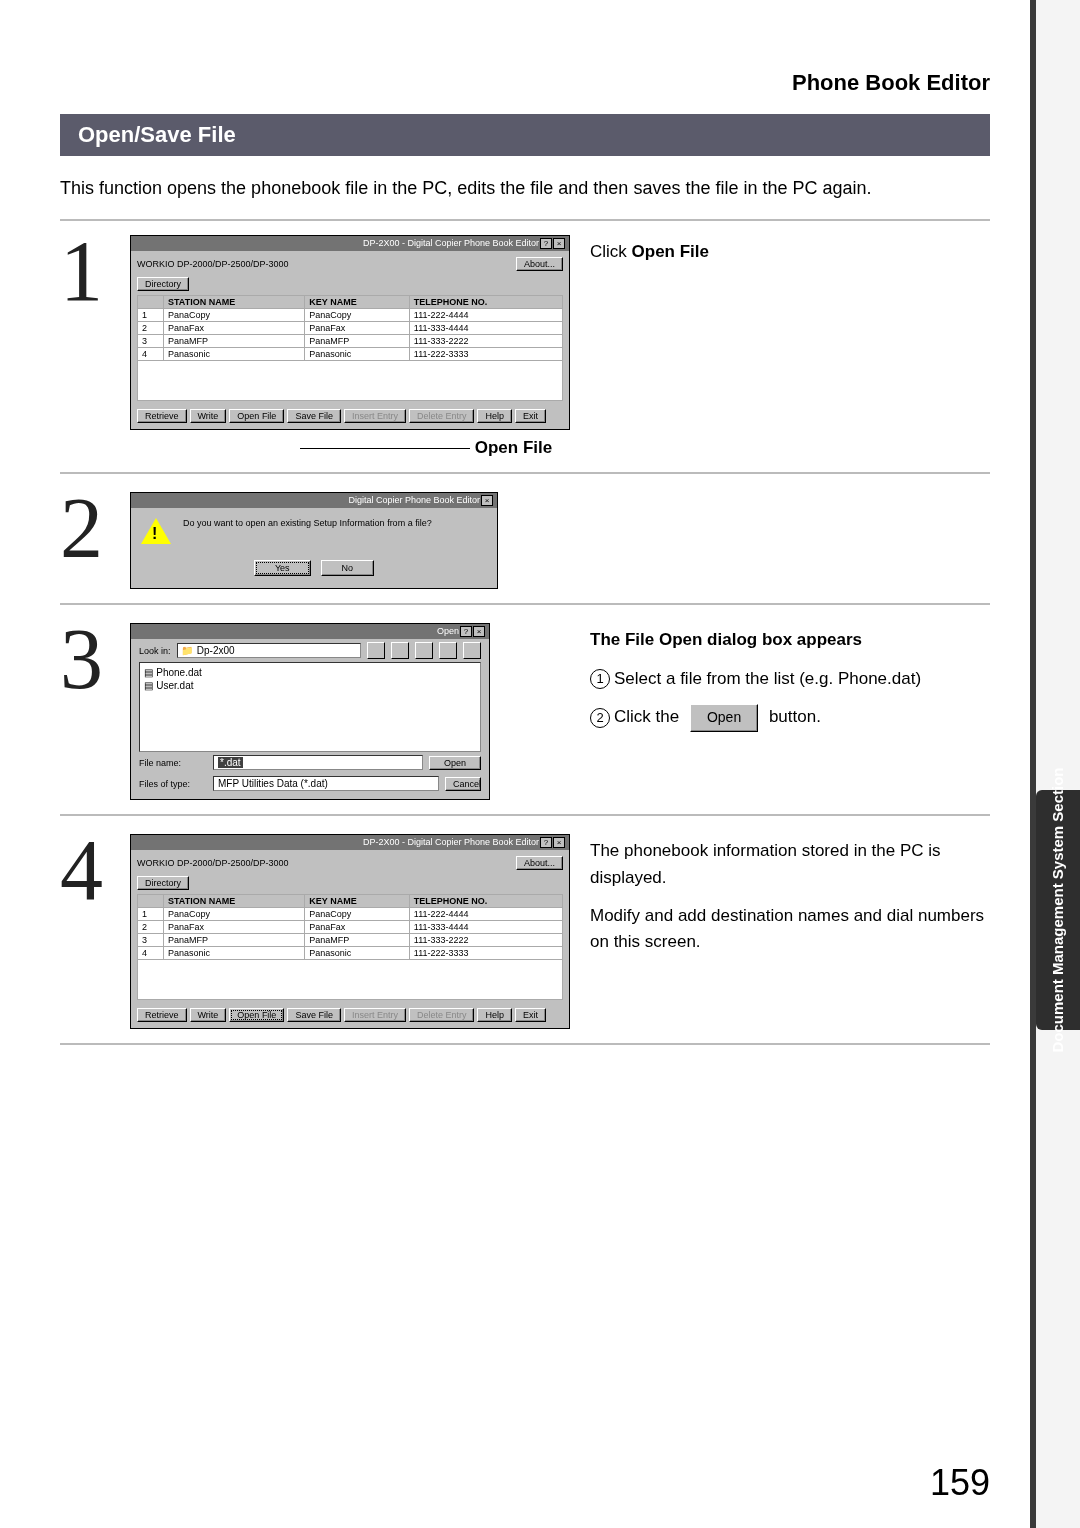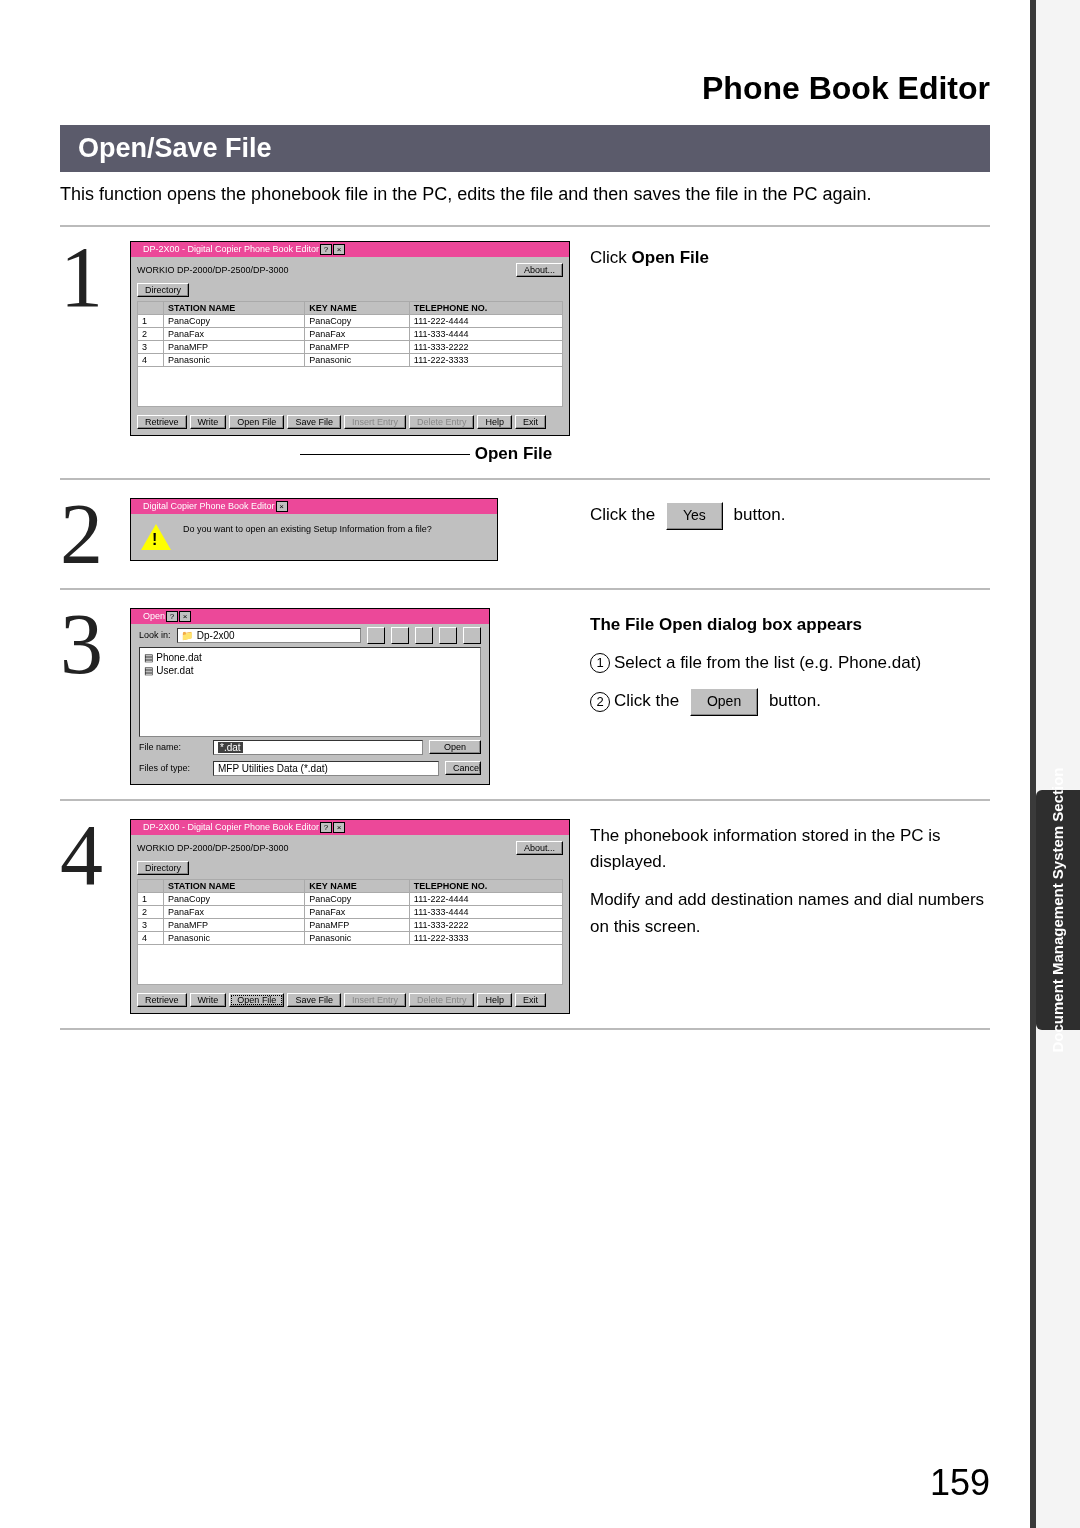--- a/index.html
+++ b/index.html
@@ -1,32 +1,32 @@
 <!DOCTYPE html>
 <html><head>
 <meta charset="utf-8">
 <style>
   * { margin: 0; padding: 0; box-sizing: border-box; }
   body { font-family: Arial, sans-serif; background: #fff; width: 1080px; height: 1528px; position: relative; }
   .page { padding: 70px 90px 70px 60px; position: relative; height: 100%; }
-  .chapter-title { text-align: right; font-size: 32px; font-weight: bold; margin-bottom: 18px; }
-  .section-bar { background: #5b5b6b; color: #fff; padding: 8px 18px; font-size: 27px; font-weight: bold; margin-bottom: 10px; }
+  .chapter-title { text-align: right; font-size: 22px; font-weight: bold; margin-bottom: 18px; }
+  .section-bar { background: #5b5b6b; color: #fff; padding: 8px 18px; font-size: 22px; font-weight: bold; margin-bottom: 20px; }
   .intro { font-size: 18px; margin-bottom: 18px; line-height: 1.4; }
   .row-divider { border-top: 2px solid #bbb; border-bottom: 2px solid #bbb; padding: 14px 0; display: flex; align-items: flex-start; margin-top: 4px; }
   .row-divider + .row-divider { border-top: none; }
   .step-num { font-size: 86px; font-weight: 400; line-height: 0.9; color: #222; width: 70px; flex-shrink: 0; font-family: "Times New Roman", serif; margin-top: -2px; }
   .shot-col { width: 440px; flex-shrink: 0; margin-right: 20px; }
   .desc-col { flex: 1; font-size: 17px; line-height: 1.55; padding-top: 4px; }
   .desc-col .line { margin-bottom: 12px; }
   .win95-btn { display: inline-block; background: #c0c0c0; border: 1px solid #000; border-top-color: #fff; border-left-color: #fff; box-shadow: inset -1px -1px 0 #888; padding: 2px 16px; font-size: 14px; vertical-align: middle; margin: 0 6px; }
   .circled { display: inline-block; border: 1.3px solid #000; border-radius: 50%; width: 20px; height: 20px; text-align: center; font-size: 13px; line-height: 18px; vertical-align: middle; margin-right: 4px; }
 
   
   .win95 { border: 1px solid #000; background: #c0c0c0; font-size: 9px; color: #000; }
-  .tbar { background: #ec4899; color: #fff; display: flex; justify-content: flex-start; padding: 2px 12px; font-size: 9px; }
+  .tbar { background: #737373; color: #fff; display: flex; justify-content: flex-end; padding: 2px 4px; font-size: 9px; }
   .tbar .tb-btn { background: #c0c0c0; color: #000; width: 12px; height: 11px; border: 1px solid #000; font-size: 8px; text-align: center; line-height: 9px; display: inline-block; margin-left: 1px; }
   .panel { padding: 6px; }
   .mini-btn { display: inline-block; background: #c0c0c0; border: 1px solid #000; border-top-color: #fff; border-left-color: #fff; box-shadow: inset -1px -1px 0 #888; padding: 1px 7px; font-size: 9px; }
   .disabled { color: #888; }
   table.mini { border-collapse: collapse; width: 100%; background: #fff; font-size: 9px; }
   table.mini th, table.mini td { border: 1px solid #aaa; padding: 1px 4px; text-align: left; }
   table.mini th { background: #c0c0c0; }
 
   .callout-line { border-top: 1px solid #000; width: 170px; display: inline-block; vertical-align: middle; }
   .callout-label { font-weight: bold; font-size: 17px; margin-top: 8px; margin-left: 170px; }
@@ -147,27 +147,25 @@
         <div class="tbar">
           <span>Digital Copier Phone Book Editor</span>
           <span class="tb-btn">×</span>
         </div>
         <div class="body">
           <div class="tri">
               <span>!</span>
             </div>
           <div>Do you want to open an existing Setup Information from a file?</div>
         </div>
-      </div>
-    </div>
-    <div class="desc-col">
-      <div class="line">
-        <span>Click the</span>
-        <span class="win95-btn">Yes</span>
-        <span>button.</span>
+        <div style="text-align:center;padding:6px 0 12px;">
+          <span class="mini-btn" style="padding:2px 20px;outline:1px dotted #000;outline-offset:-3px;">Yes</span>
+          &nbsp;&nbsp;
+          <span class="mini-btn" style="padding:2px 20px;">No</span>
+        </div>
       </div>
     </div>
   </div>
 
   <div class="row-divider">
     <div class="step-num">3</div>
     <div class="shot-col">
       <div class="win95 dlg3">
         <div class="tbar">
           <span>Open</span>

